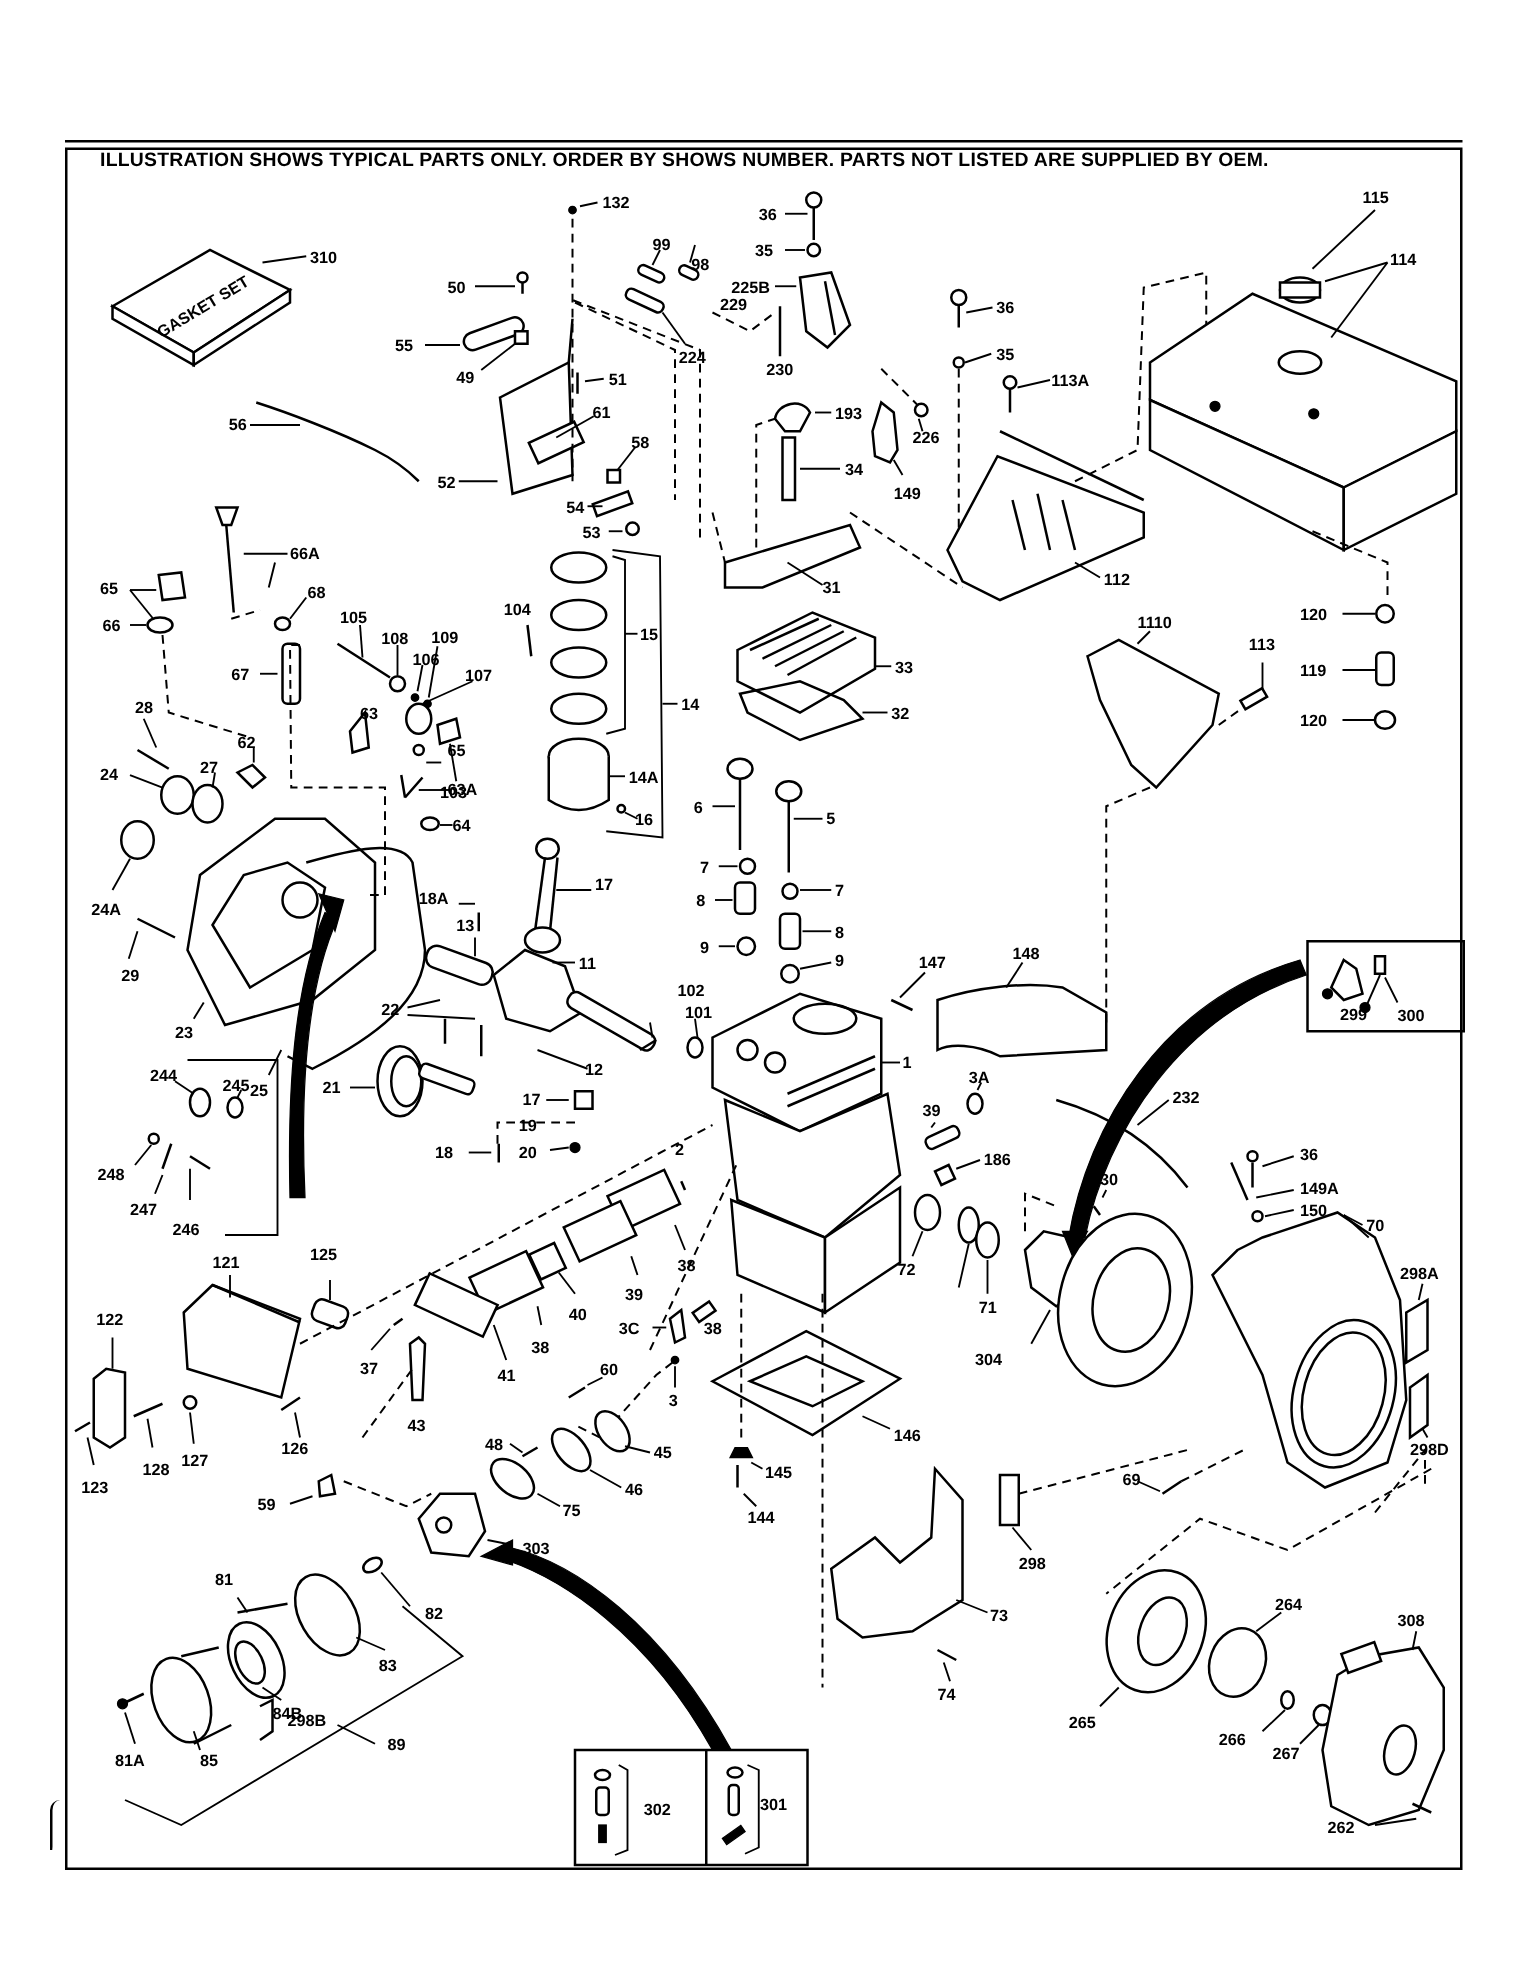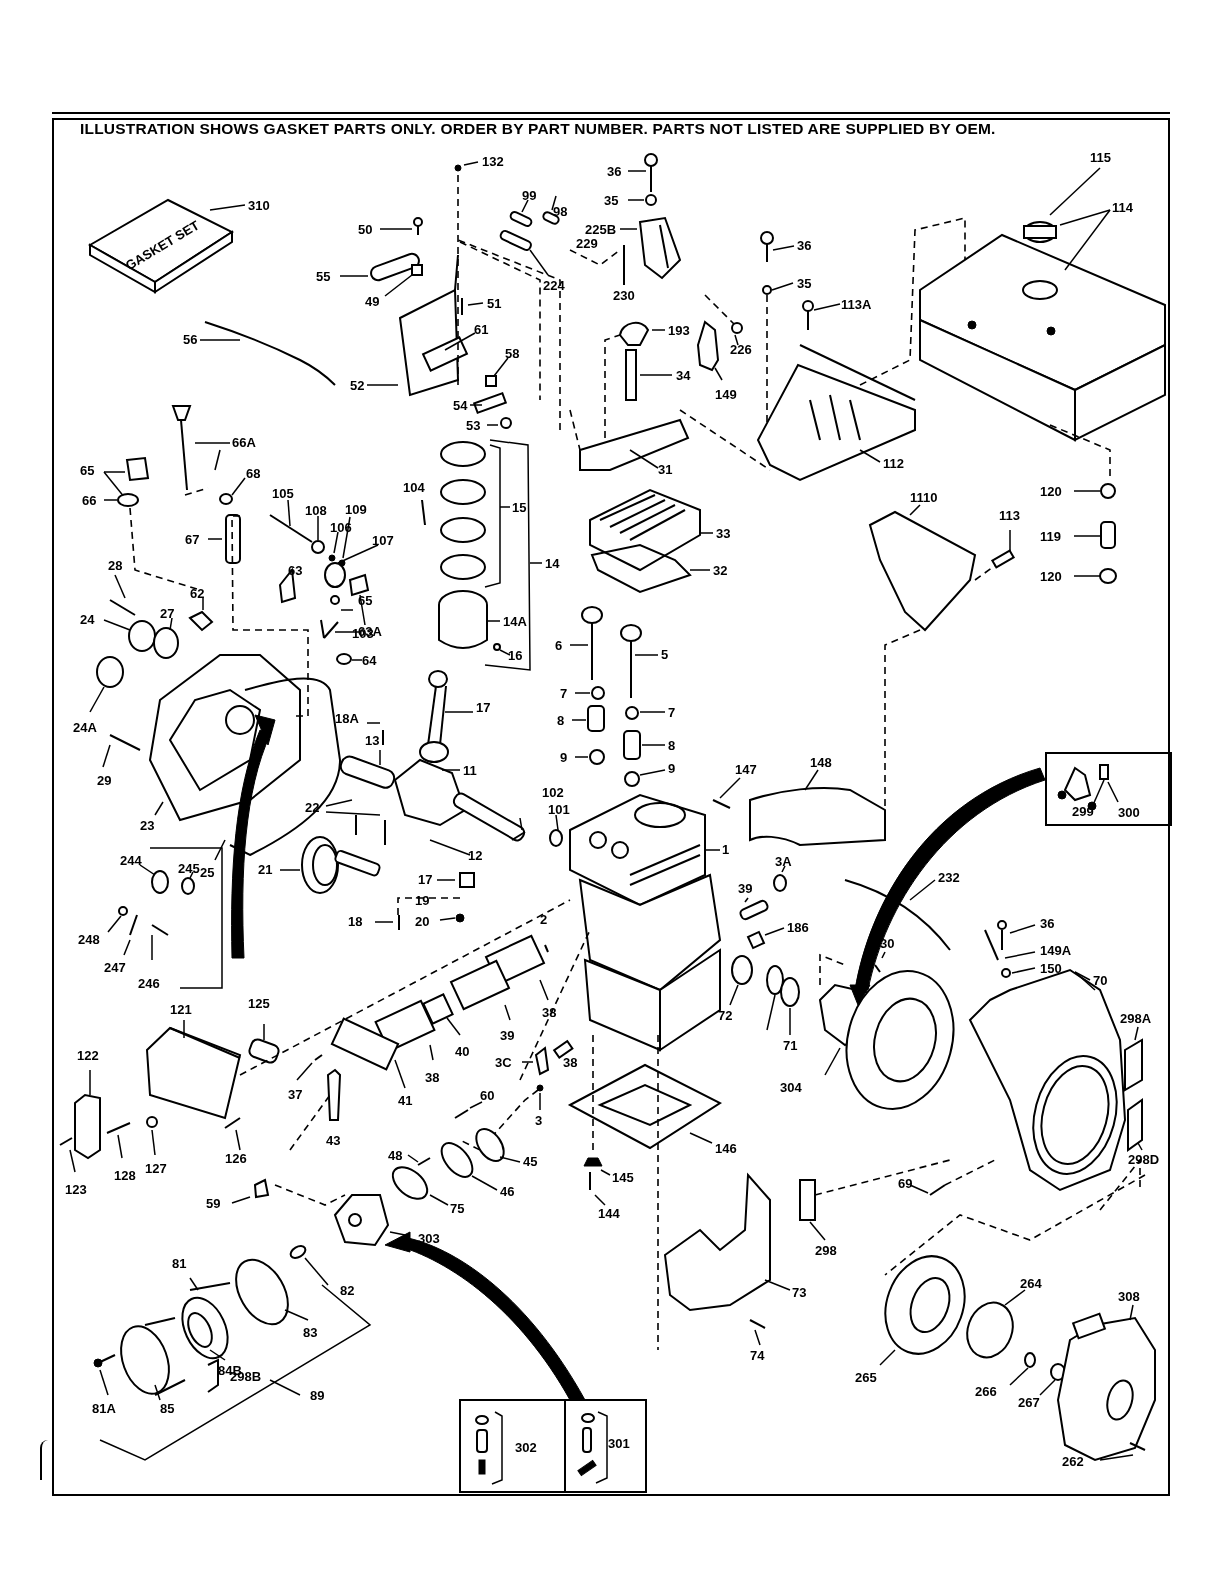--- a/index.html
+++ b/index.html
@@ -14,21 +14,21 @@
   .dash{fill:none;stroke:#000;stroke-width:1.6;stroke-dasharray:7 5;}
   .lead{stroke:#000;stroke-width:1.5;fill:none;}
   .solid{fill:#000;stroke:#000;}
   #stray{position:absolute;left:40px;top:1440px;width:8px;height:40px;border-left:2px solid #000;border-radius:8px 0 0 0;}
 </style>
 </head>
 <body>
 
 <div id="topline"></div>
 <div id="frame"></div>
-<div id="header-note">ILLUSTRATION SHOWS GASKET PARTS ONLY. ORDER BY PART NUMBER. PARTS NOT LISTED ARE SUPPLIED BY OEM.</div>
+<div id="header-note">ILLUSTRATION SHOWS TYPICAL PARTS ONLY. ORDER BY SHOWS NUMBER. PARTS NOT LISTED ARE SUPPLIED BY OEM.</div>
 <div id="stray"></div>
 
 <svg id="diagram" width="1225" height="1585" viewBox="0 0 1225 1585">
 
   <g>
     <polygon class="partf" points="90,245 168,200 232,232 155,282"></polygon>
     <polygon class="partf" points="90,245 155,282 155,292 90,255"></polygon>
     <polygon class="partf" points="155,282 232,232 232,242 155,292"></polygon>
     <text class="lbl" x="120" y="262" transform="rotate(-31 140 250)">GASKET SET</text>
   </g>

